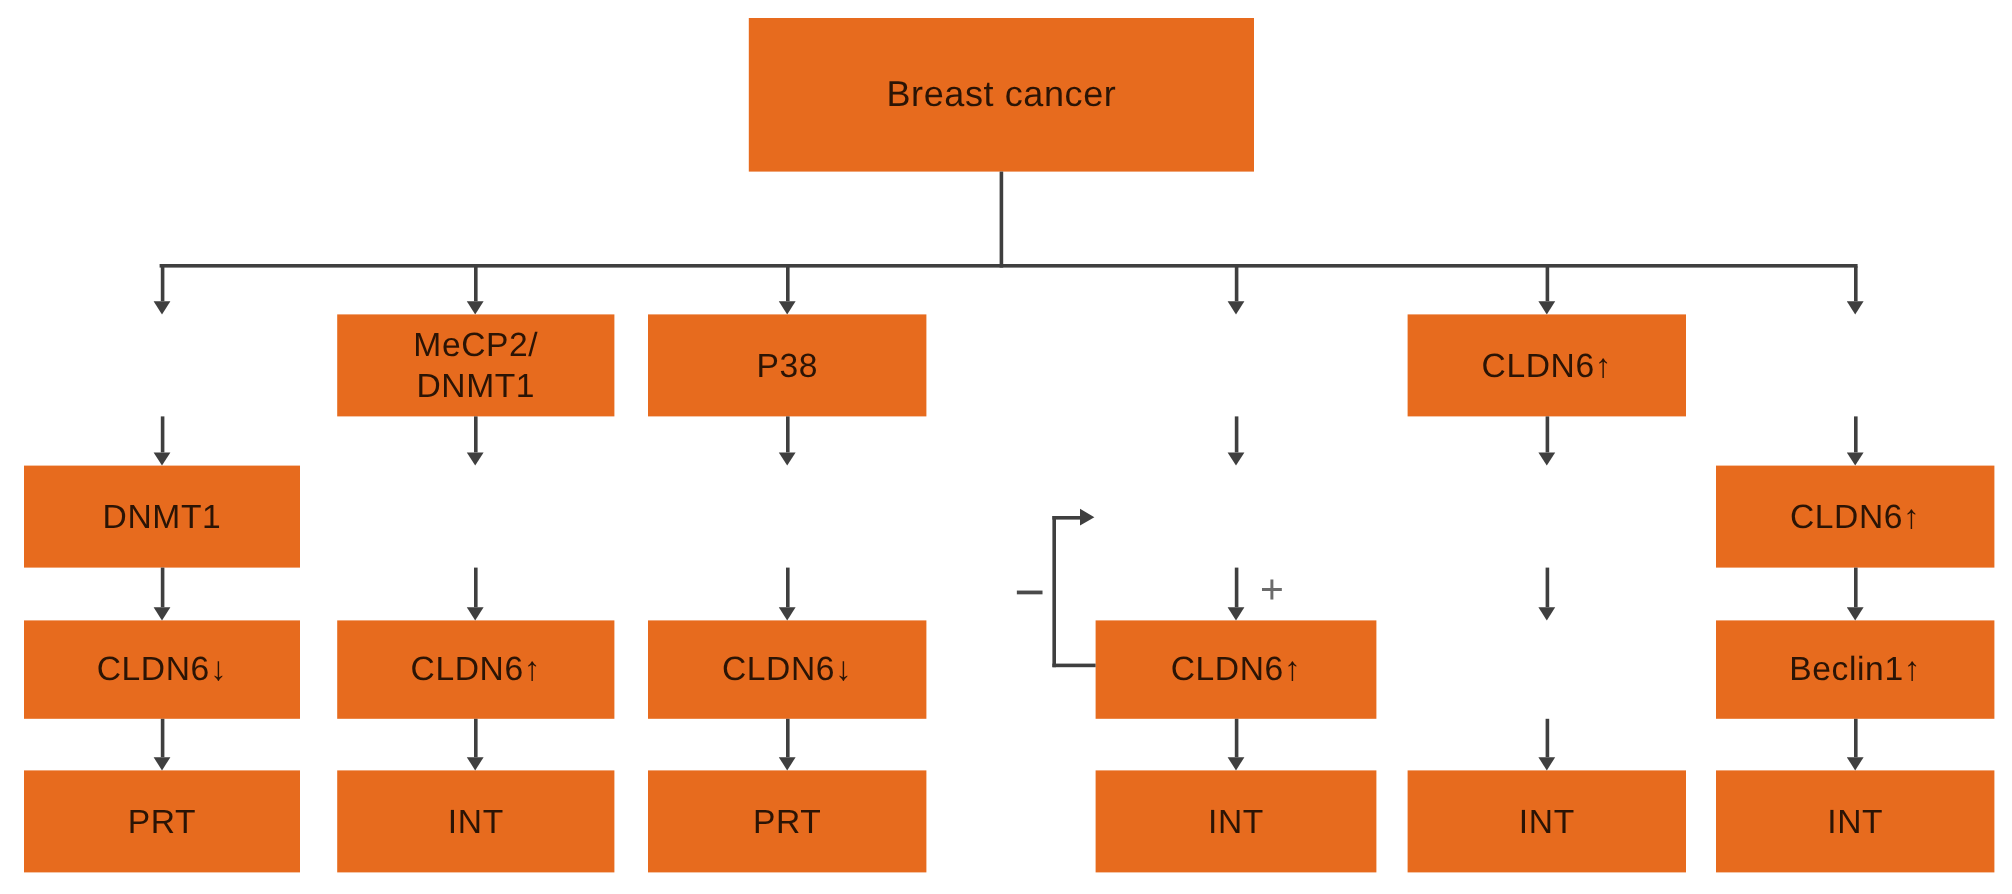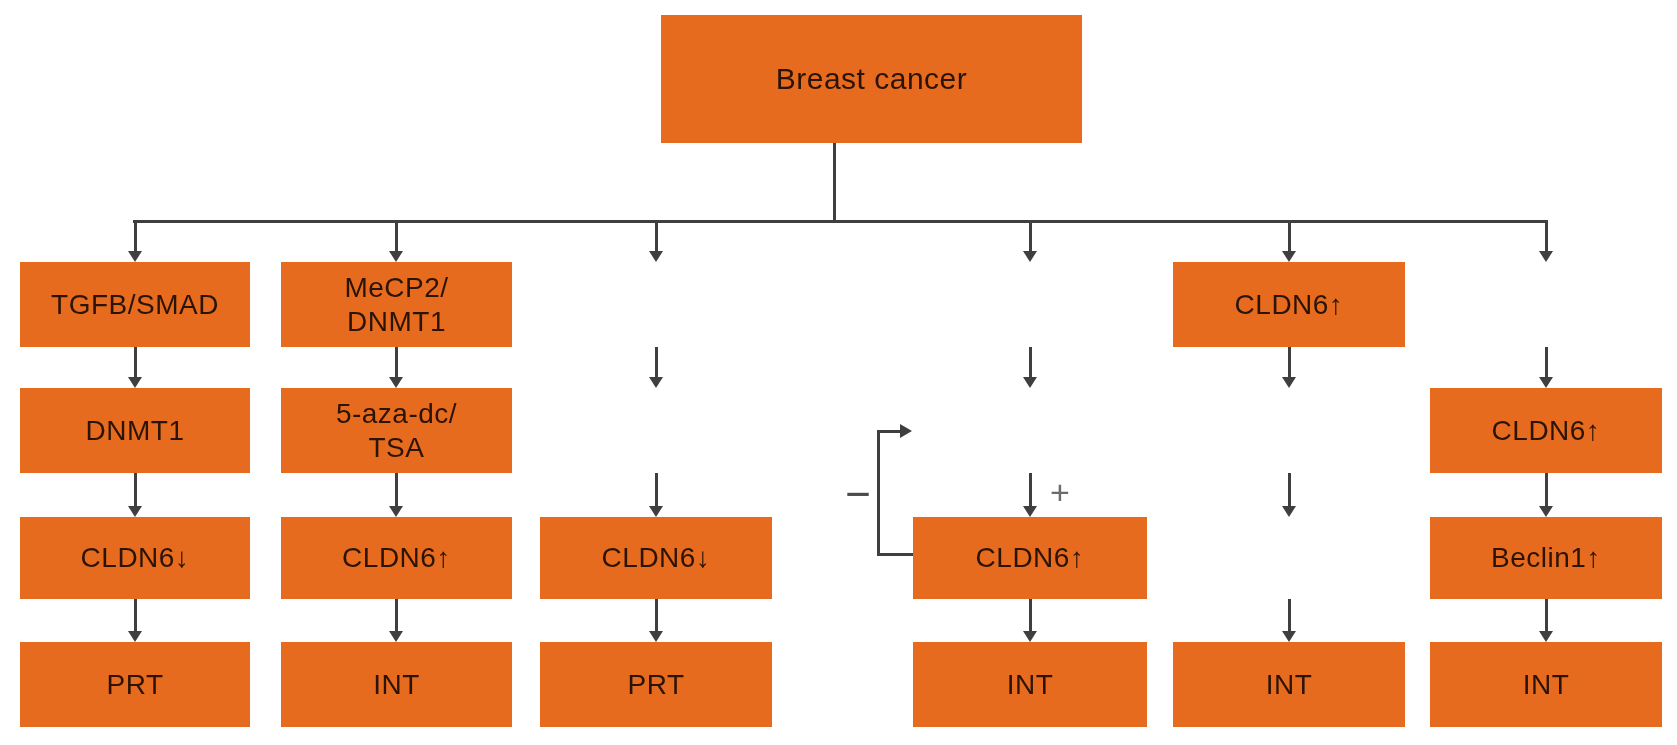--- a/index.html
+++ b/index.html
@@ -10,21 +10,21 @@
   .node{
     position:absolute;
     left:calc(var(--x)*1px);top:calc(var(--y)*1px);
     width:calc(var(--w)*1px);height:calc(var(--h)*1px);
     background:var(--box,#e76b1e);
     color:var(--text,#2b1405);
     display:flex;align-items:center;justify-content:center;
     text-align:center;font-size:28px;line-height:1.18;
     white-space:pre-line;letter-spacing:0.5px;
   }
-  .node.root{font-size:30px;margin-left:37px;}
+  .node.root{font-size:30px;}
   .line{position:absolute;background:var(--line,#3f3f3f);}
   
   .ar{
     position:absolute;
     left:calc(var(--cx)*1px - 1.5px);
     top:calc(var(--y1)*1px);
     width:3px;
     height:calc((var(--y2) - var(--y1) - 11)*1px);
     background:var(--line,#3f3f3f);
   }
@@ -56,38 +56,36 @@
   <div class="line" style="left:833px;top:143px;width:3px;height:80px"></div>
   <div class="line" style="left:133px;top:220px;width:1415px;height:3px"></div>
 
   <div class="ar" style="--cx:135;--y1:222;--y2:262"></div>
   <div class="ar" style="--cx:396;--y1:222;--y2:262"></div>
   <div class="ar" style="--cx:656;--y1:222;--y2:262"></div>
   <div class="ar" style="--cx:1030;--y1:222;--y2:262"></div>
   <div class="ar" style="--cx:1289;--y1:222;--y2:262"></div>
   <div class="ar" style="--cx:1546;--y1:222;--y2:262"></div>
 
-  <div class="node" style="--x:20;--y:262;--w:230;--h:85">TGFB/SMAD</div>
   <div class="node" style="--x:20;--y:388;--w:230;--h:85">DNMT1</div>
   <div class="node" style="--x:20;--y:517;--w:230;--h:82">CLDN6↓</div>
   <div class="node" style="--x:20;--y:642;--w:230;--h:85">PRT</div>
   <div class="ar" style="--cx:135;--y1:347;--y2:388"></div>
   <div class="ar" style="--cx:135;--y1:473;--y2:517"></div>
   <div class="ar" style="--cx:135;--y1:599;--y2:642"></div>
 
   <div class="node" style="--x:281;--y:262;--w:231;--h:85">MeCP2/
 DNMT1</div>
-  <div class="node" style="--x:281;--y:388;--w:231;--h:85">5-aza-dc/
-TSA</div>
   <div class="node" style="--x:281;--y:517;--w:231;--h:82">CLDN6↑</div>
   <div class="node" style="--x:281;--y:642;--w:231;--h:85">INT</div>
   <div class="ar" style="--cx:396;--y1:347;--y2:388"></div>
   <div class="ar" style="--cx:396;--y1:473;--y2:517"></div>
   <div class="ar" style="--cx:396;--y1:599;--y2:642"></div>
 
+  <div class="node" style="--x:540;--y:262;--w:232;--h:85">P38</div>
   <div class="node" style="--x:540;--y:517;--w:232;--h:82">CLDN6↓</div>
   <div class="node" style="--x:540;--y:642;--w:232;--h:85">PRT</div>
   <div class="ar" style="--cx:656;--y1:347;--y2:388"></div>
   <div class="ar" style="--cx:656;--y1:473;--y2:517"></div>
   <div class="ar" style="--cx:656;--y1:599;--y2:642"></div>
 
   <div class="node" style="--x:913;--y:517;--w:234;--h:82">CLDN6↑</div>
   <div class="node" style="--x:913;--y:642;--w:234;--h:85">INT</div>
   <div class="ar" style="--cx:1030;--y1:347;--y2:388"></div>
   <div class="ar" style="--cx:1030;--y1:473;--y2:517"></div>

